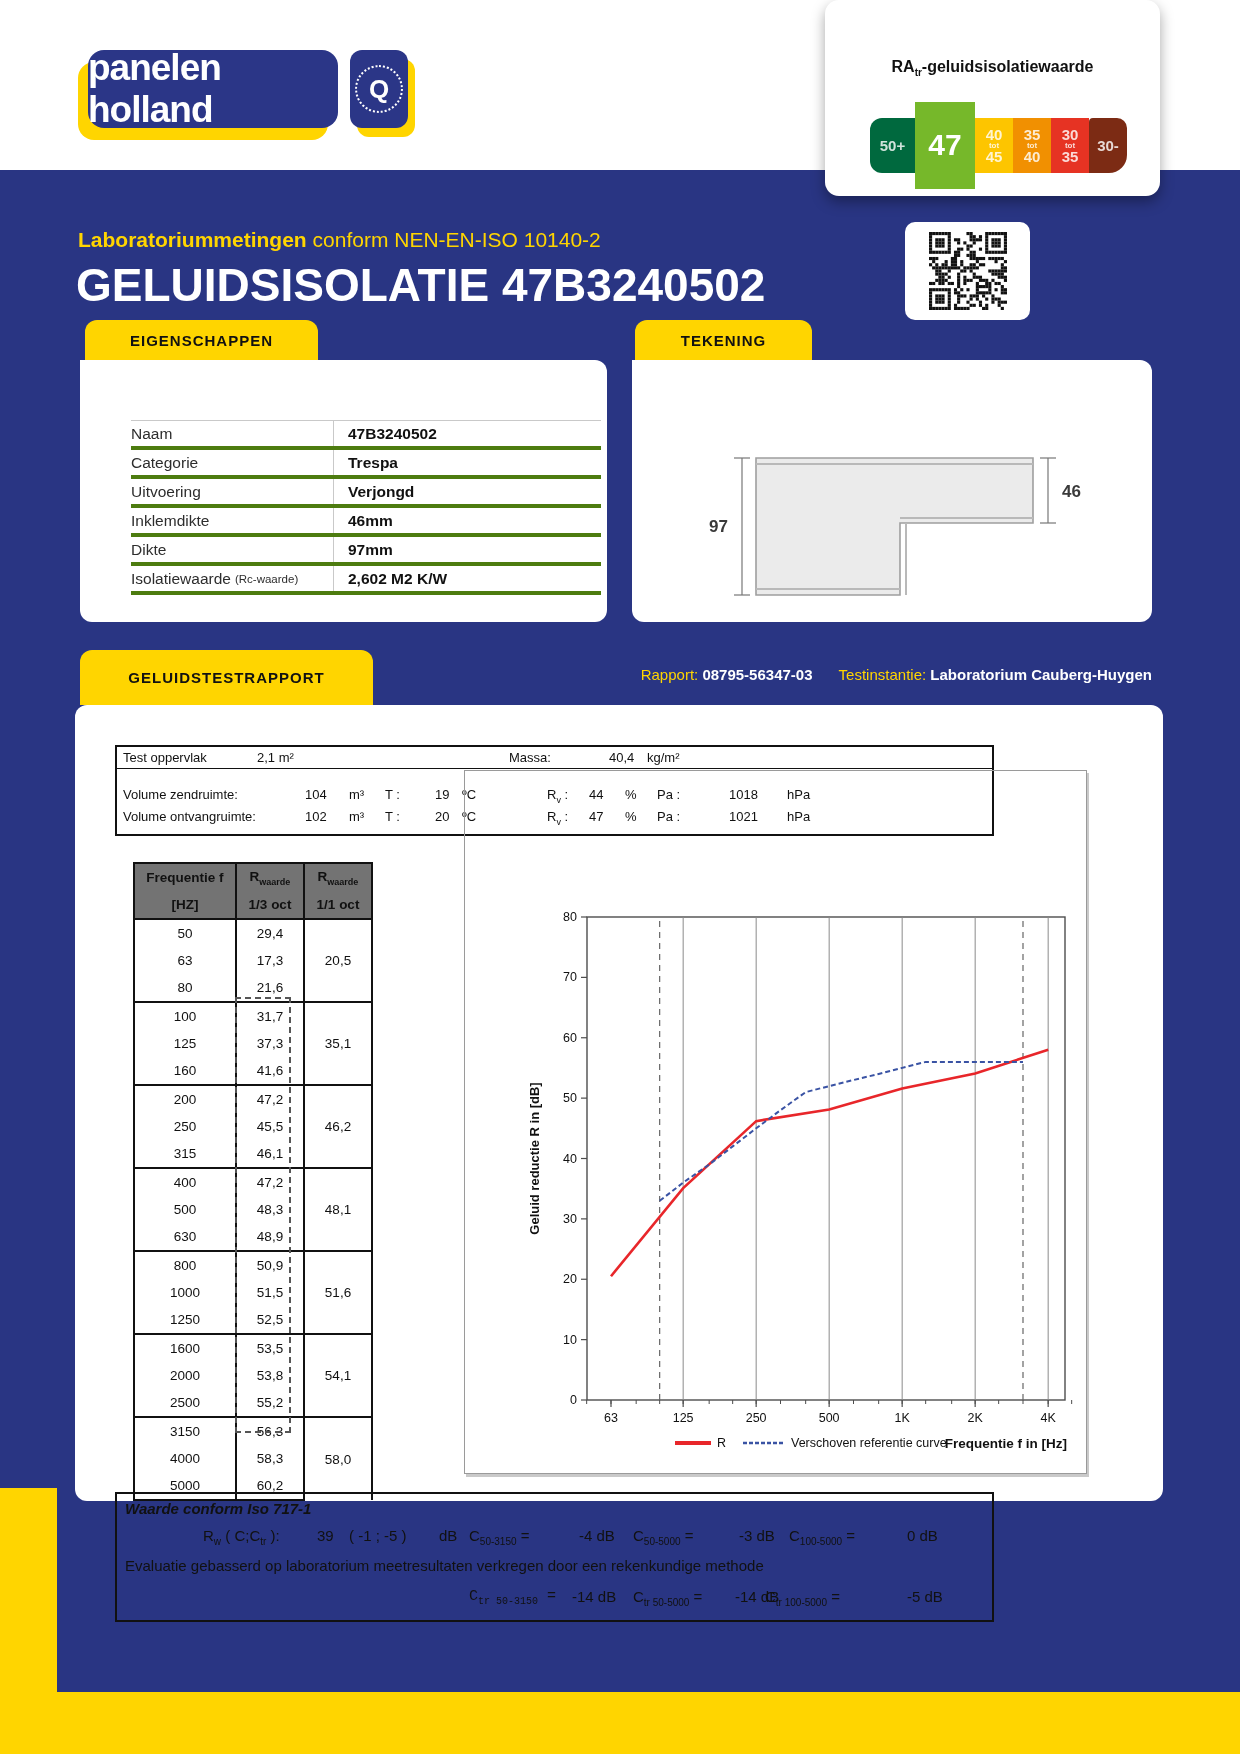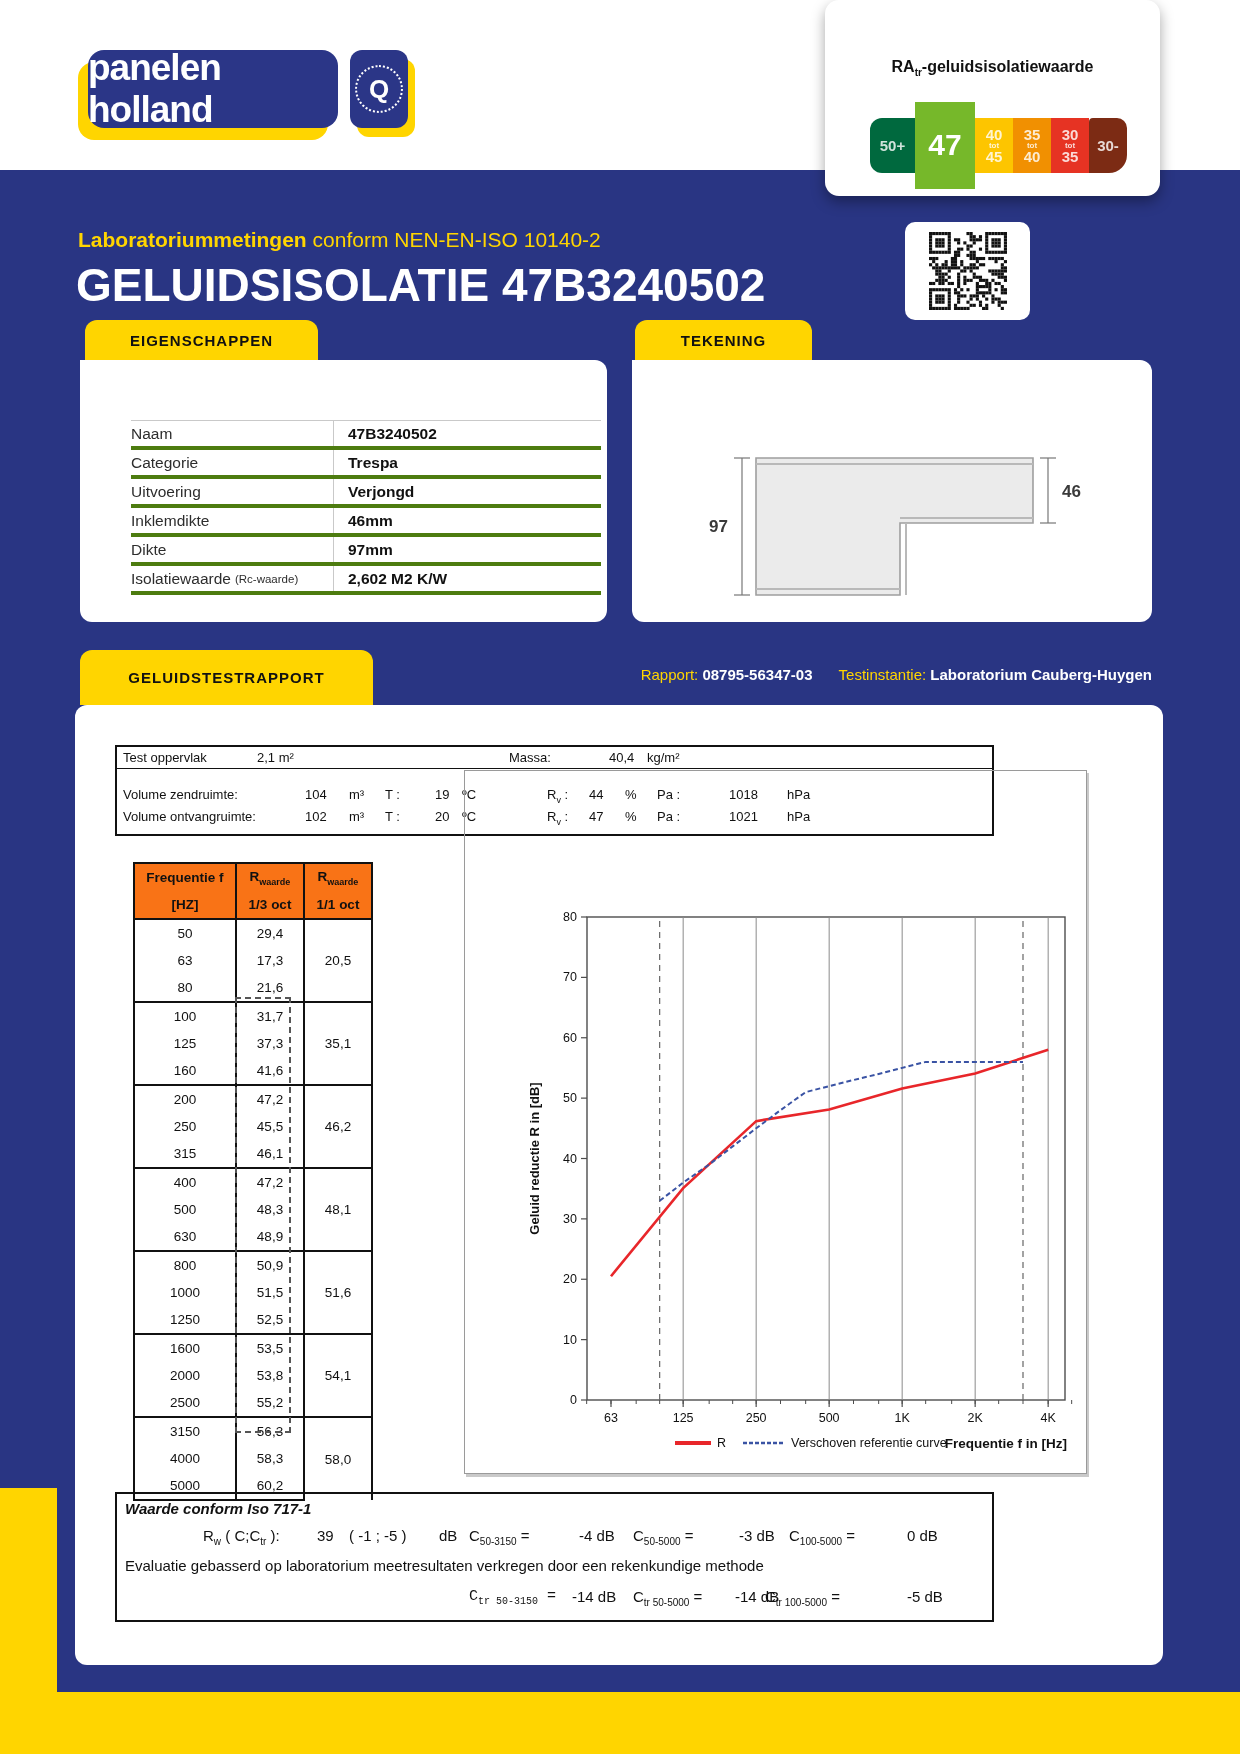--- a/index.html
+++ b/index.html
@@ -47,32 +47,32 @@
   .prow{display:flex;border-bottom:4px solid #4d7c0f;height:25px;align-items:center;font-size:15.5px;}
   .prow:first-child{border-top:1px solid #c9c9c9;}
   .plabel{width:202px;color:#2d2d2d;border-right:1px solid #c9c9c9;height:100%;display:flex;align-items:center;}
   .plabel small{font-size:11.5px;margin-left:4px;}
   .pvalue{font-weight:bold;color:#111;padding-left:14px;}
 
   .rapline{position:absolute;left:380px;top:666px;width:772px;text-align:right;font-size:15px;white-space:nowrap;}
   .rapline .yl{color:#ffd500;}
   .rapline .wh{color:#fff;font-weight:bold;}
 
-  .bigpanel{position:absolute;left:75px;top:705px;width:1088px;height:960px;background:#fff;border-radius:12px;}
+  .bigpanel{position:absolute;left:75px;top:705px;width:1088px;height:796px;background:#fff;border-radius:12px;}
 
   
   .testbox{position:absolute;left:40px;top:40px;width:875px;height:87px;border:2px solid #111;font-size:13px;color:#111;}
   .testbox .abs{position:absolute;white-space:nowrap;}
   .sepline{position:absolute;left:0;top:21px;width:100%;height:1px;background:#111;}
   sub.small{font-size:9px;}
 
   
   .freqtbl{position:absolute;left:58px;top:157px;border-collapse:collapse;table-layout:fixed;font-size:13.5px;color:#111;}
   .freqtbl th,.freqtbl td{border-left:2px solid #111;border-right:2px solid #111;text-align:center;padding:0;}
-  .freqtbl thead th{background:#f97316;height:27px;font-size:13.5px;border-bottom:2px solid #111;}
+  .freqtbl thead th{background:#737373;height:27px;font-size:13.5px;border-bottom:2px solid #111;}
   .freqtbl thead tr:first-child th{border-top:2.5px solid #111;border-bottom:none;height:27px;}
   .freqtbl td{height:27px;}
   .freqtbl tr.gstart td{border-top:2px solid #111;}
   .freqtbl tbody tr:last-child td{border-bottom:2.5px solid #111;}
   .freqtbl sub{font-size:9px;}
   .dashedbox{position:absolute;left:160px;top:292px;width:52px;height:432px;border:2px dashed #555;z-index:3;pointer-events:none;}
 
   
   .chartpanel{position:absolute;left:389px;top:65px;width:621px;height:702px;border:1px solid #9a9a9a;box-shadow:2px 3px 0 #c9c9c9;}
 

